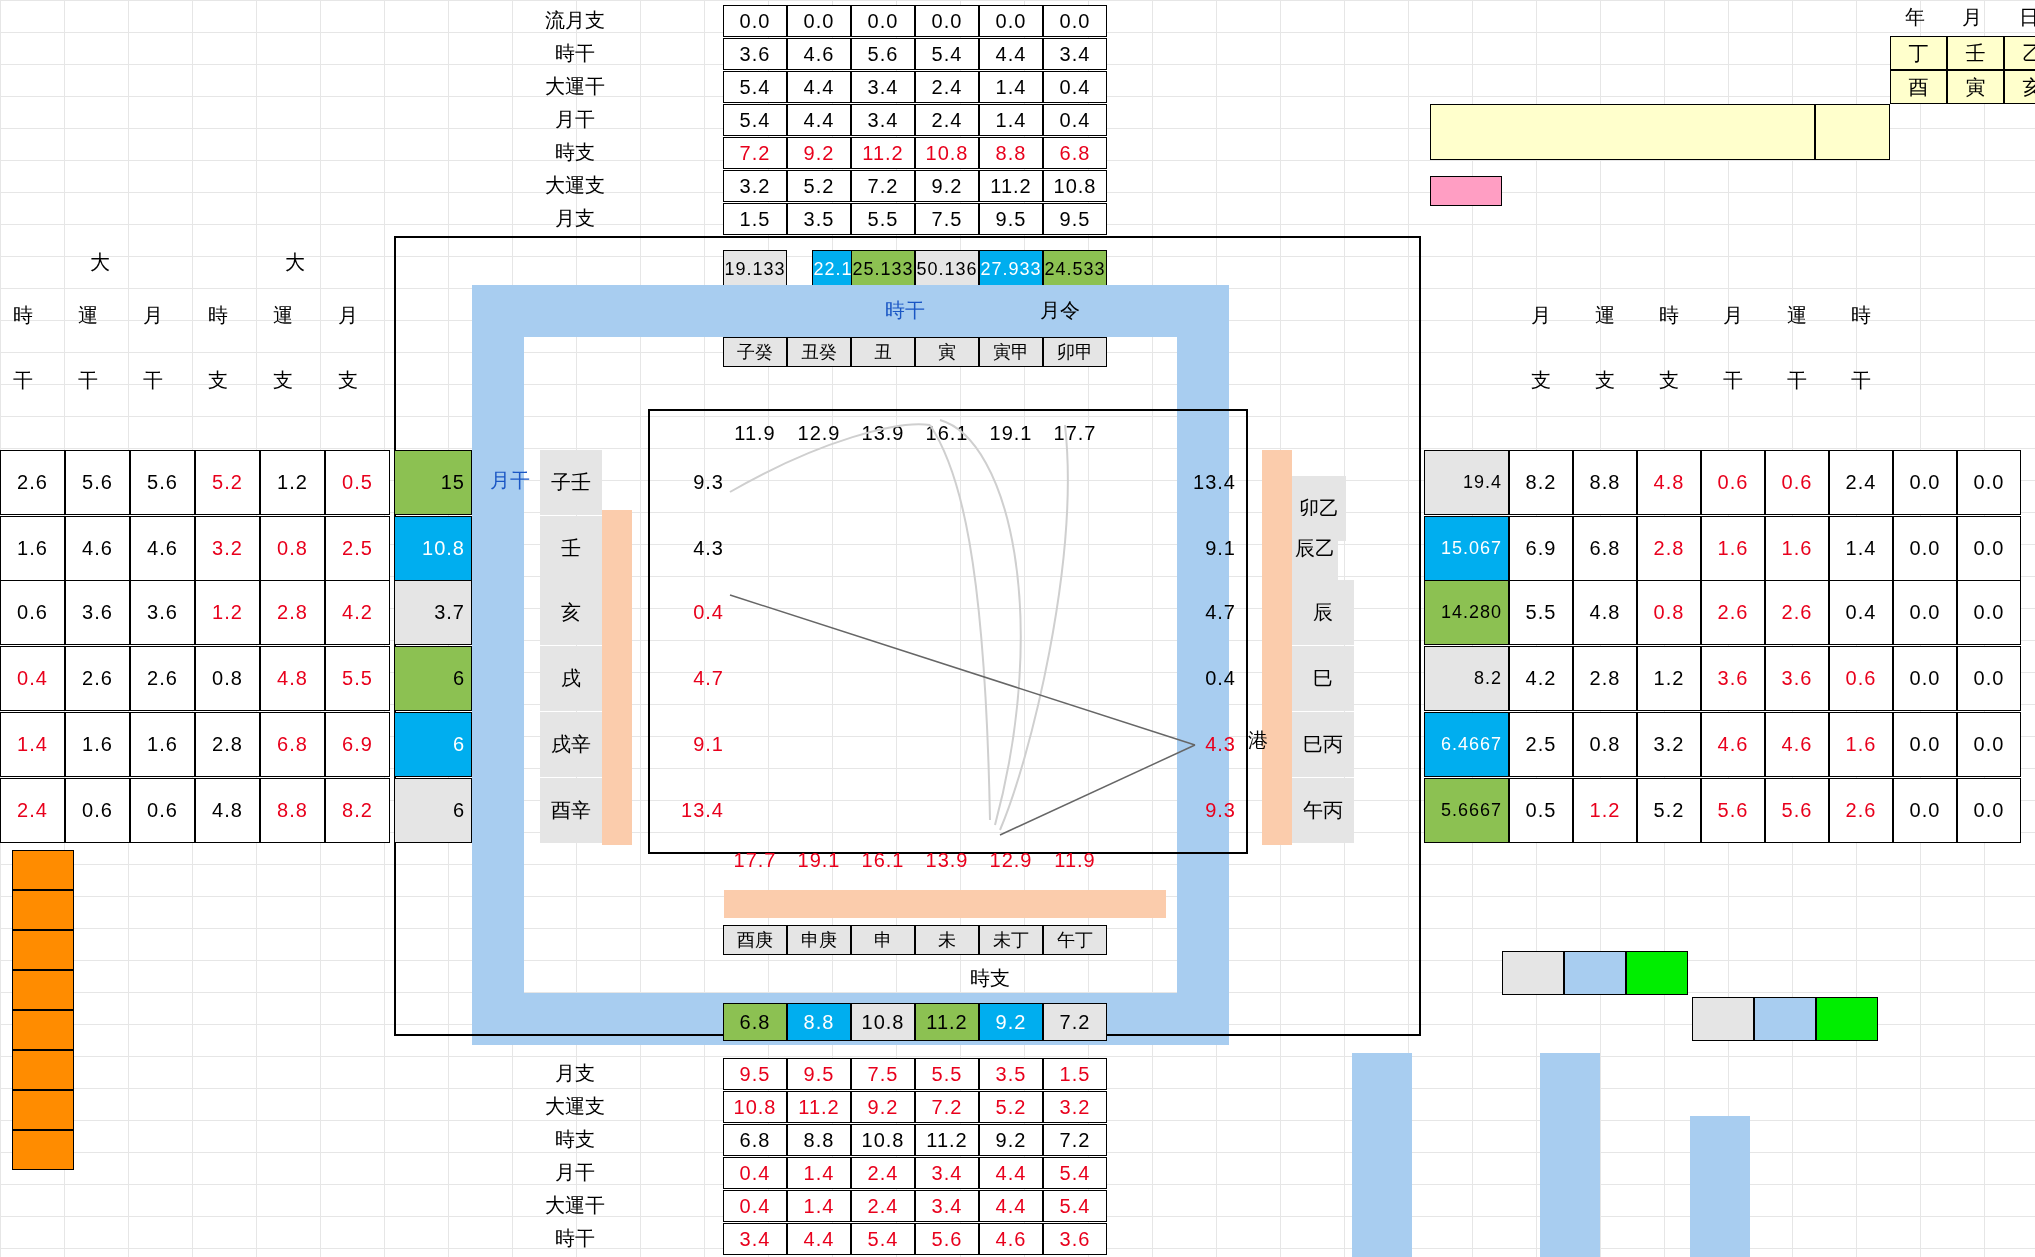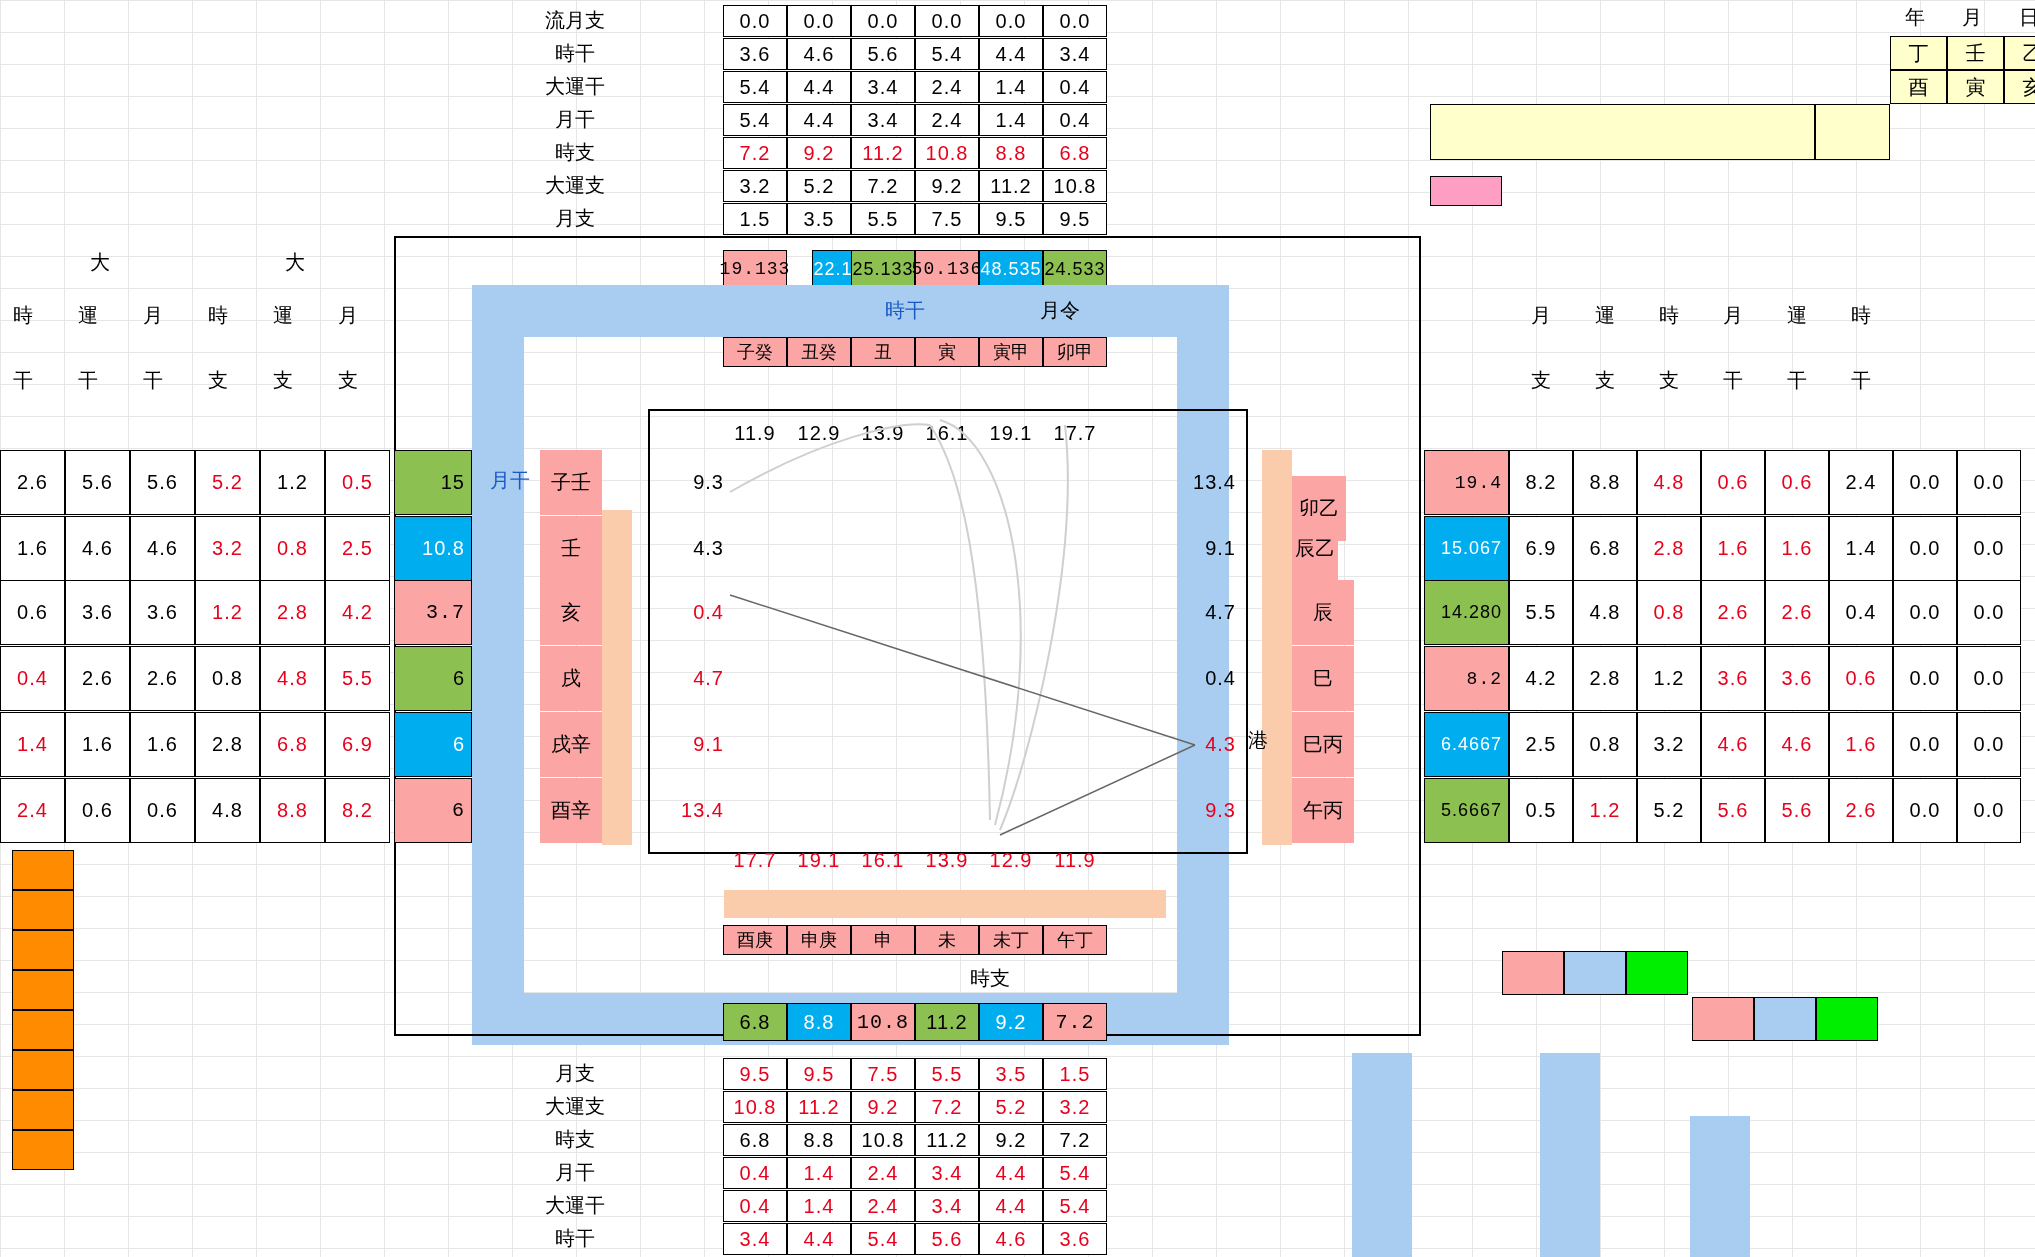--- a/index.html
+++ b/index.html
@@ -6,21 +6,21 @@
   body{width:2035px;height:1257px;position:relative;font-family:"Liberation Sans",sans-serif;font-size:19px;color:#000;}
   .grid{position:absolute;left:0;top:0;width:2035px;height:1257px;}
   .gl{position:absolute;background:#e6e6e6;}
   .cell{position:absolute;box-sizing:border-box;display:flex;align-items:center;justify-content:center;white-space:nowrap;}
   .b{border:1px solid #000;}
   .red{color:#e8001c;}
   .blue{color:#1a56c4;}
   .lbl{font-size:20px;}
   .num{font-size:20px;letter-spacing:1px;}
   .small{font-size:18px;}
-  .yellow{background:#fca5a5;font-family:Liberation Mono, monospace;}
+  .yellow{background:#e5e5e5;}
   .lyellow{background:#ffffcc;}
   .cyan{background:#00aeef;color:#fff;}
   .green{background:#8cc152;}
   .lime{background:#00ee00;}
   .peach{background:#fbccac;}
   .blublk{background:#a8cdf0;}
   .orange{background:#ff8c00;}
   .pink{background:#ff9ec3;}
   .frameline{position:absolute;background:#000;}
   svg.arrows{position:absolute;left:0;top:0;width:2035px;height:1257px;pointer-events:none;}
@@ -155,21 +155,21 @@
       <div class="cell b num" style="left:915px;top:203px;width:64px;height:32px;background:#fff;">7.5</div>
       <div class="cell b num" style="left:979px;top:203px;width:64px;height:32px;background:#fff;">9.5</div>
       <div class="cell b num" style="left:1043px;top:203px;width:64px;height:32px;background:#fff;">9.5</div>
     </div>
 
   <div id="tophl">
       <div class="cell b num yellow" style="left:723px;top:250px;width:64px;height:38px;font-size:18px;">19.133</div>
       <div class="cell b num cyan" style="left:812px;top:250px;width:64px;height:38px;font-size:18px;">22.133</div>
       <div class="cell b num green" style="left:851px;top:250px;width:64px;height:38px;font-size:18px;text-align:center;">25.133</div>
       <div class="cell b num yellow" style="left:915px;top:250px;width:64px;height:38px;font-size:18px;">50.136</div>
-      <div class="cell b num cyan" style="left:979px;top:250px;width:64px;height:38px;font-size:18px;">48.535</div>
+      <div class="cell b num cyan" style="left:979px;top:250px;width:64px;height:38px;font-size:18px;">27.933</div>
       <div class="cell b num green" style="left:1043px;top:250px;width:64px;height:38px;font-size:18px;">24.533</div>
     </div>
 
   <div class="cell lbl" style="left:1895px;top:3px;width:40px;height:28px;">年</div>
   <div class="cell lbl" style="left:1952px;top:3px;width:40px;height:28px;">月</div>
   <div class="cell lbl" style="left:2009px;top:3px;width:40px;height:28px;">日</div>
 
   <div id="pillars">
       <div class="cell lyellow b lbl" style="left:1890px;top:36px;width:57px;height:34px;">丁</div>
       <div class="cell lyellow b lbl" style="left:1947px;top:36px;width:57px;height:34px;">壬</div>

